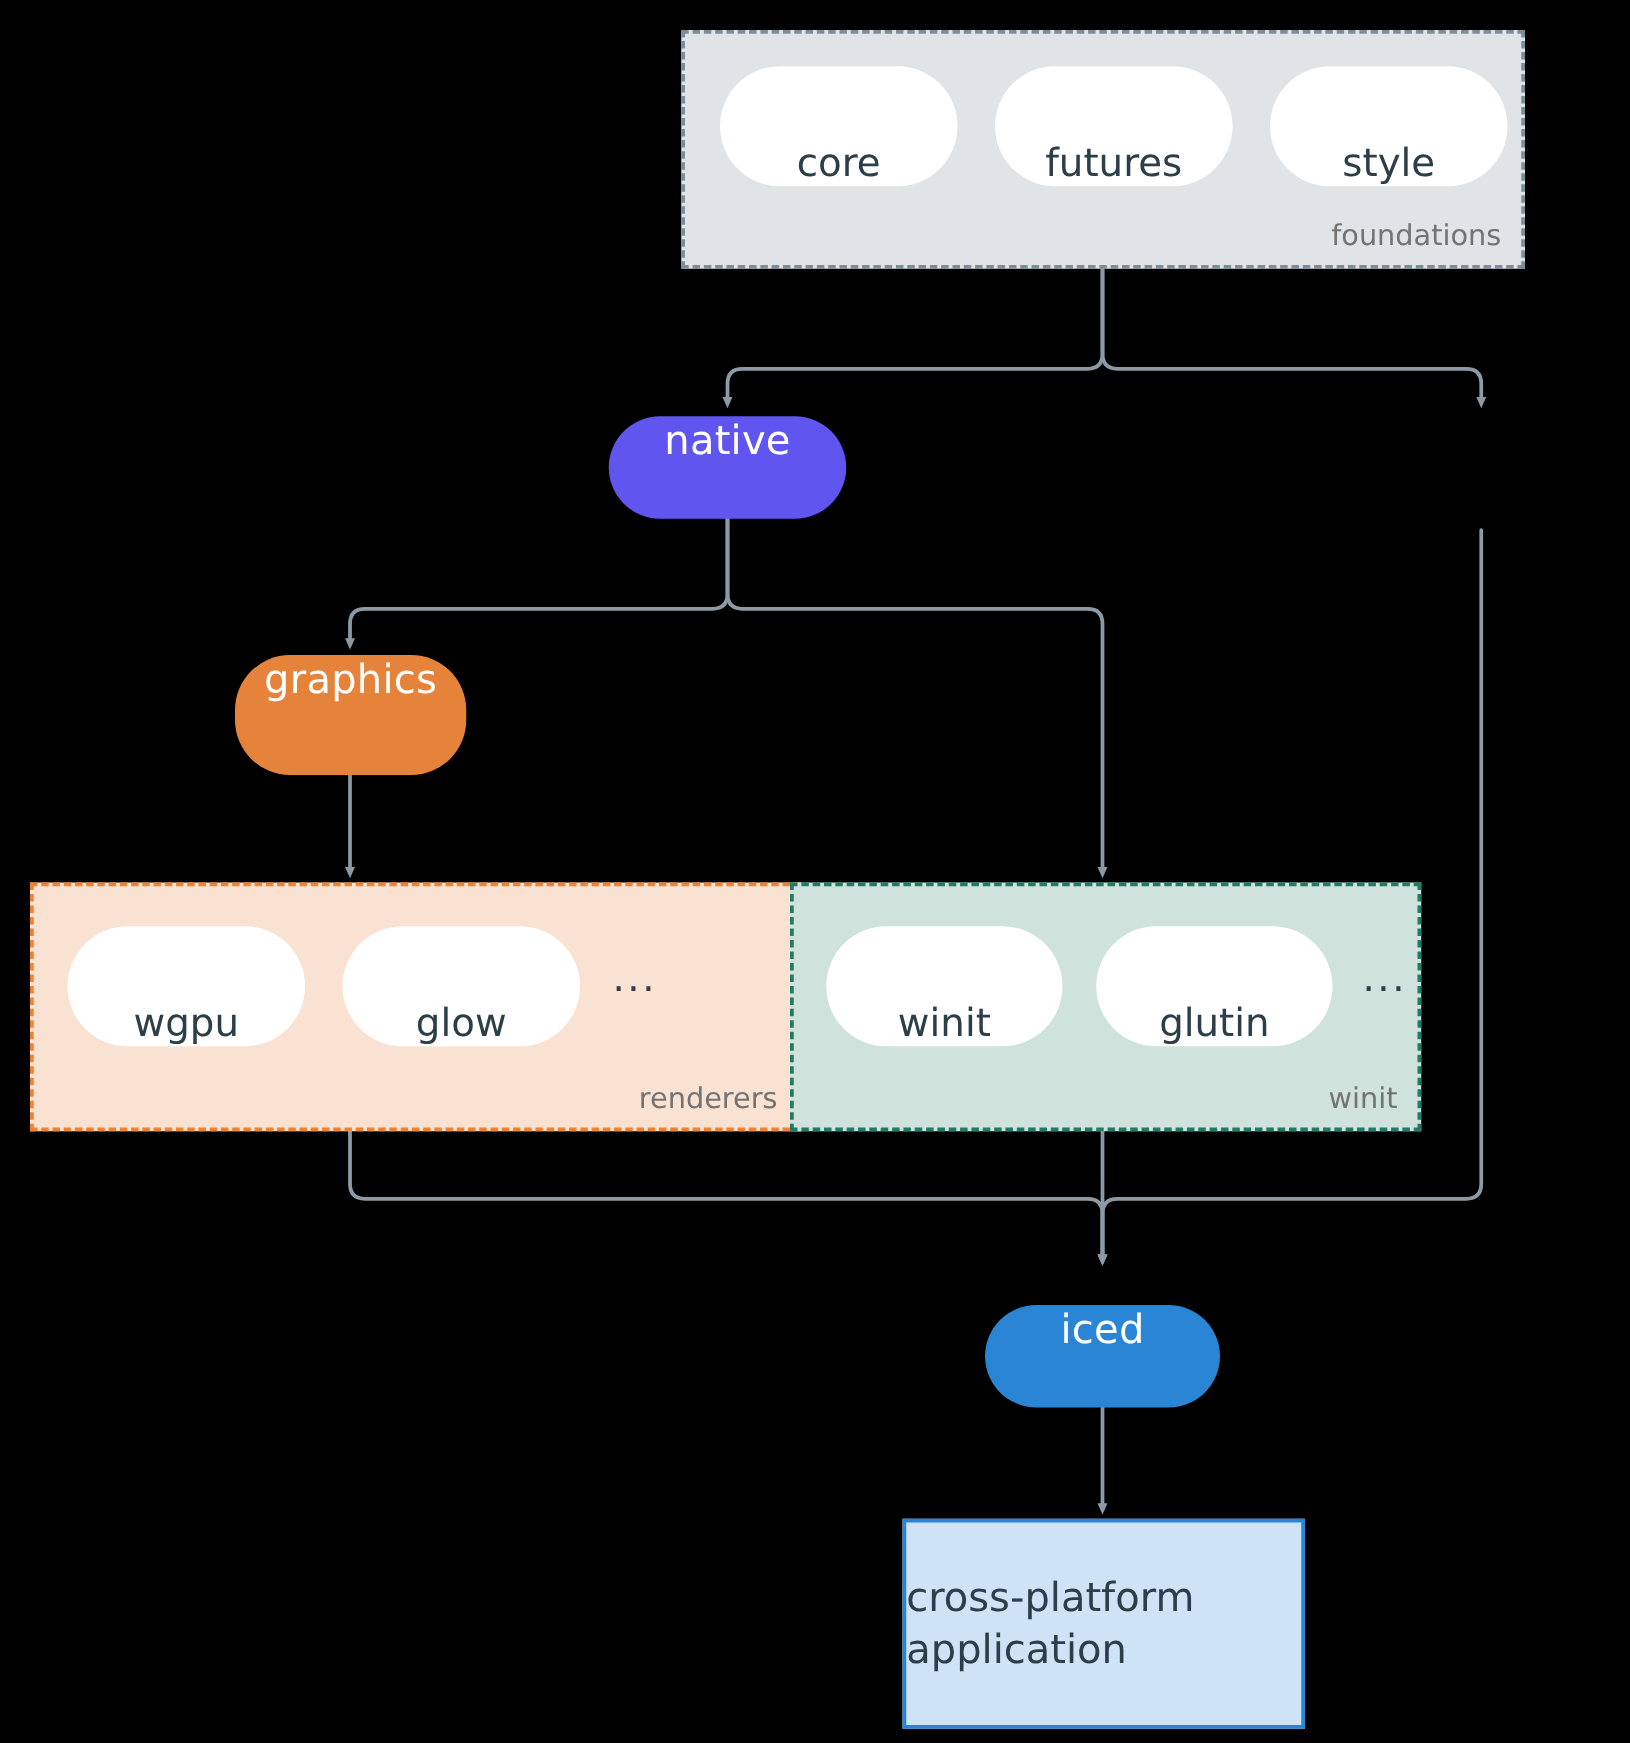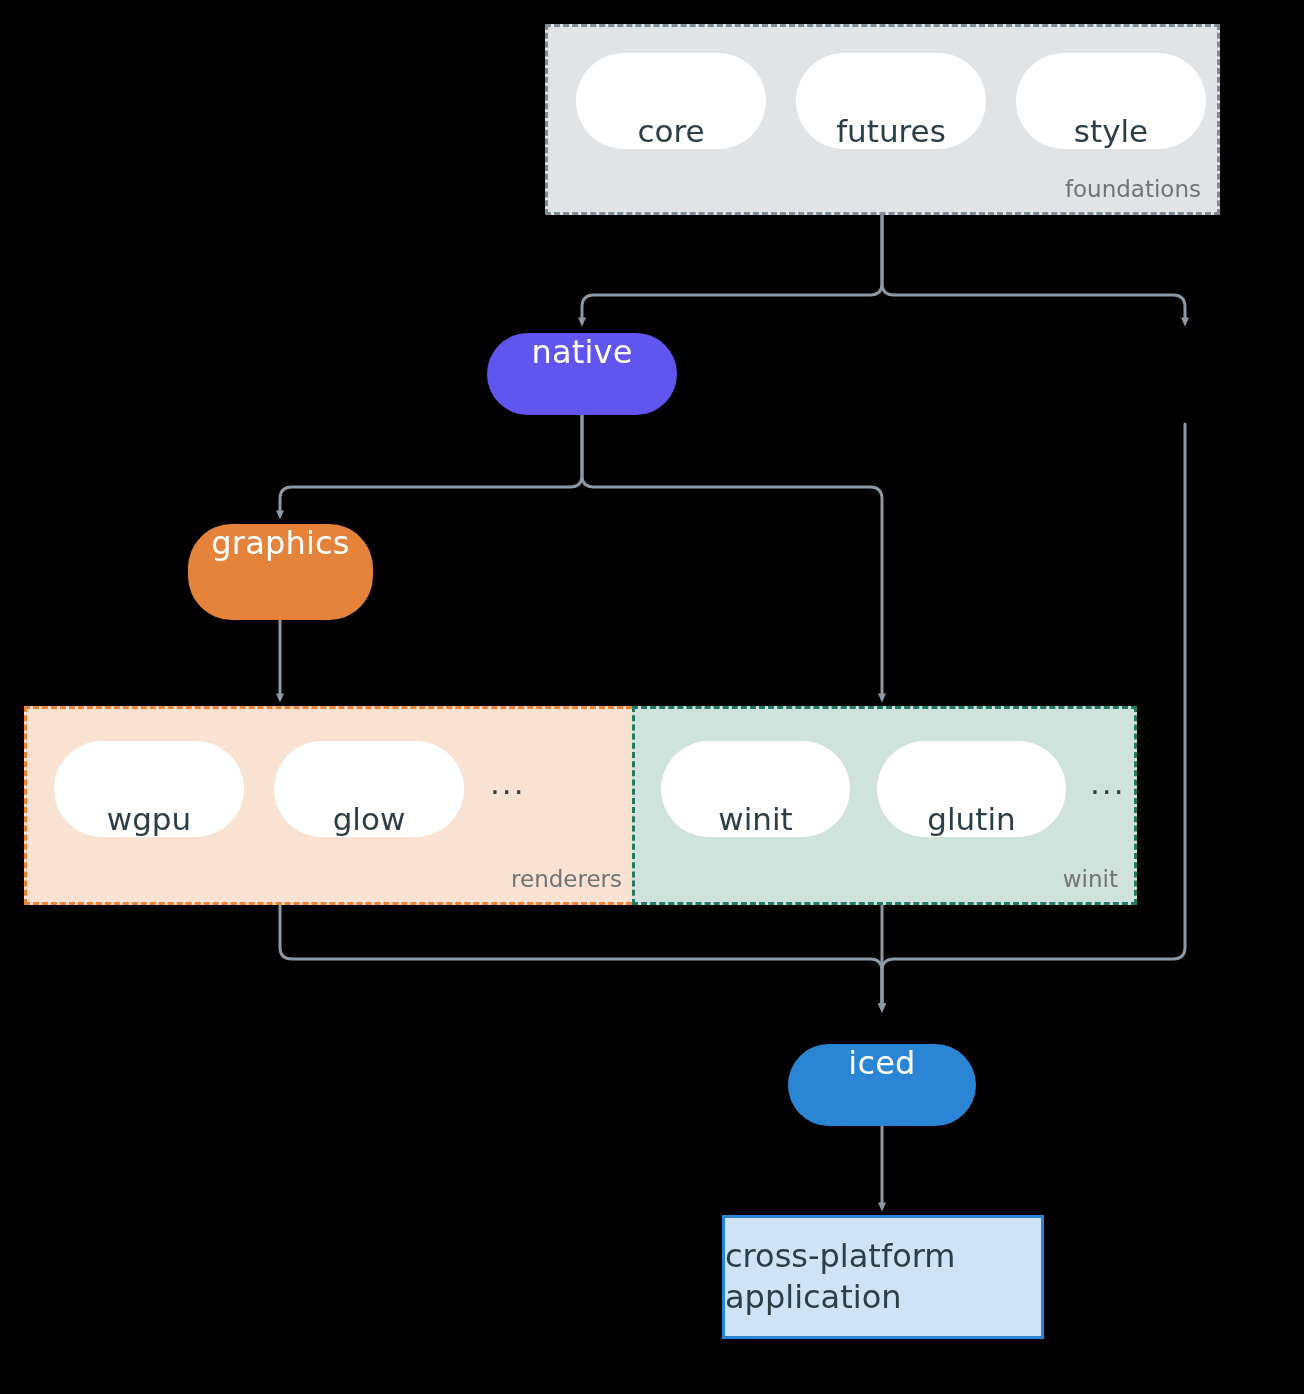--- a/index.html
+++ b/index.html
@@ -183,19 +183,19 @@
         <span>...</span>
       </div>
     </div>
     <div class="group-label">winit</div>
   </div>
 
   <div class="node pill-node" style="left:788px; top:1018px; width:188px; height:82px; background:#2a86d4;margin-top:26px;">
     <span>iced</span>
   </div>
 
-  <div class="node rect-node" style="left:722px; top:1215px; width:322px; height:124px;
+  <div class="node rect-node" style="left:722px; top:1215px; width:322px; height:168px;
               background:#cfe3f7; border-color:#2a86d4; color:#2c3e48;">
     <span>cross-platform</span>
     <span>application</span>
   </div>
 
 </div>
 
 </body></html>

